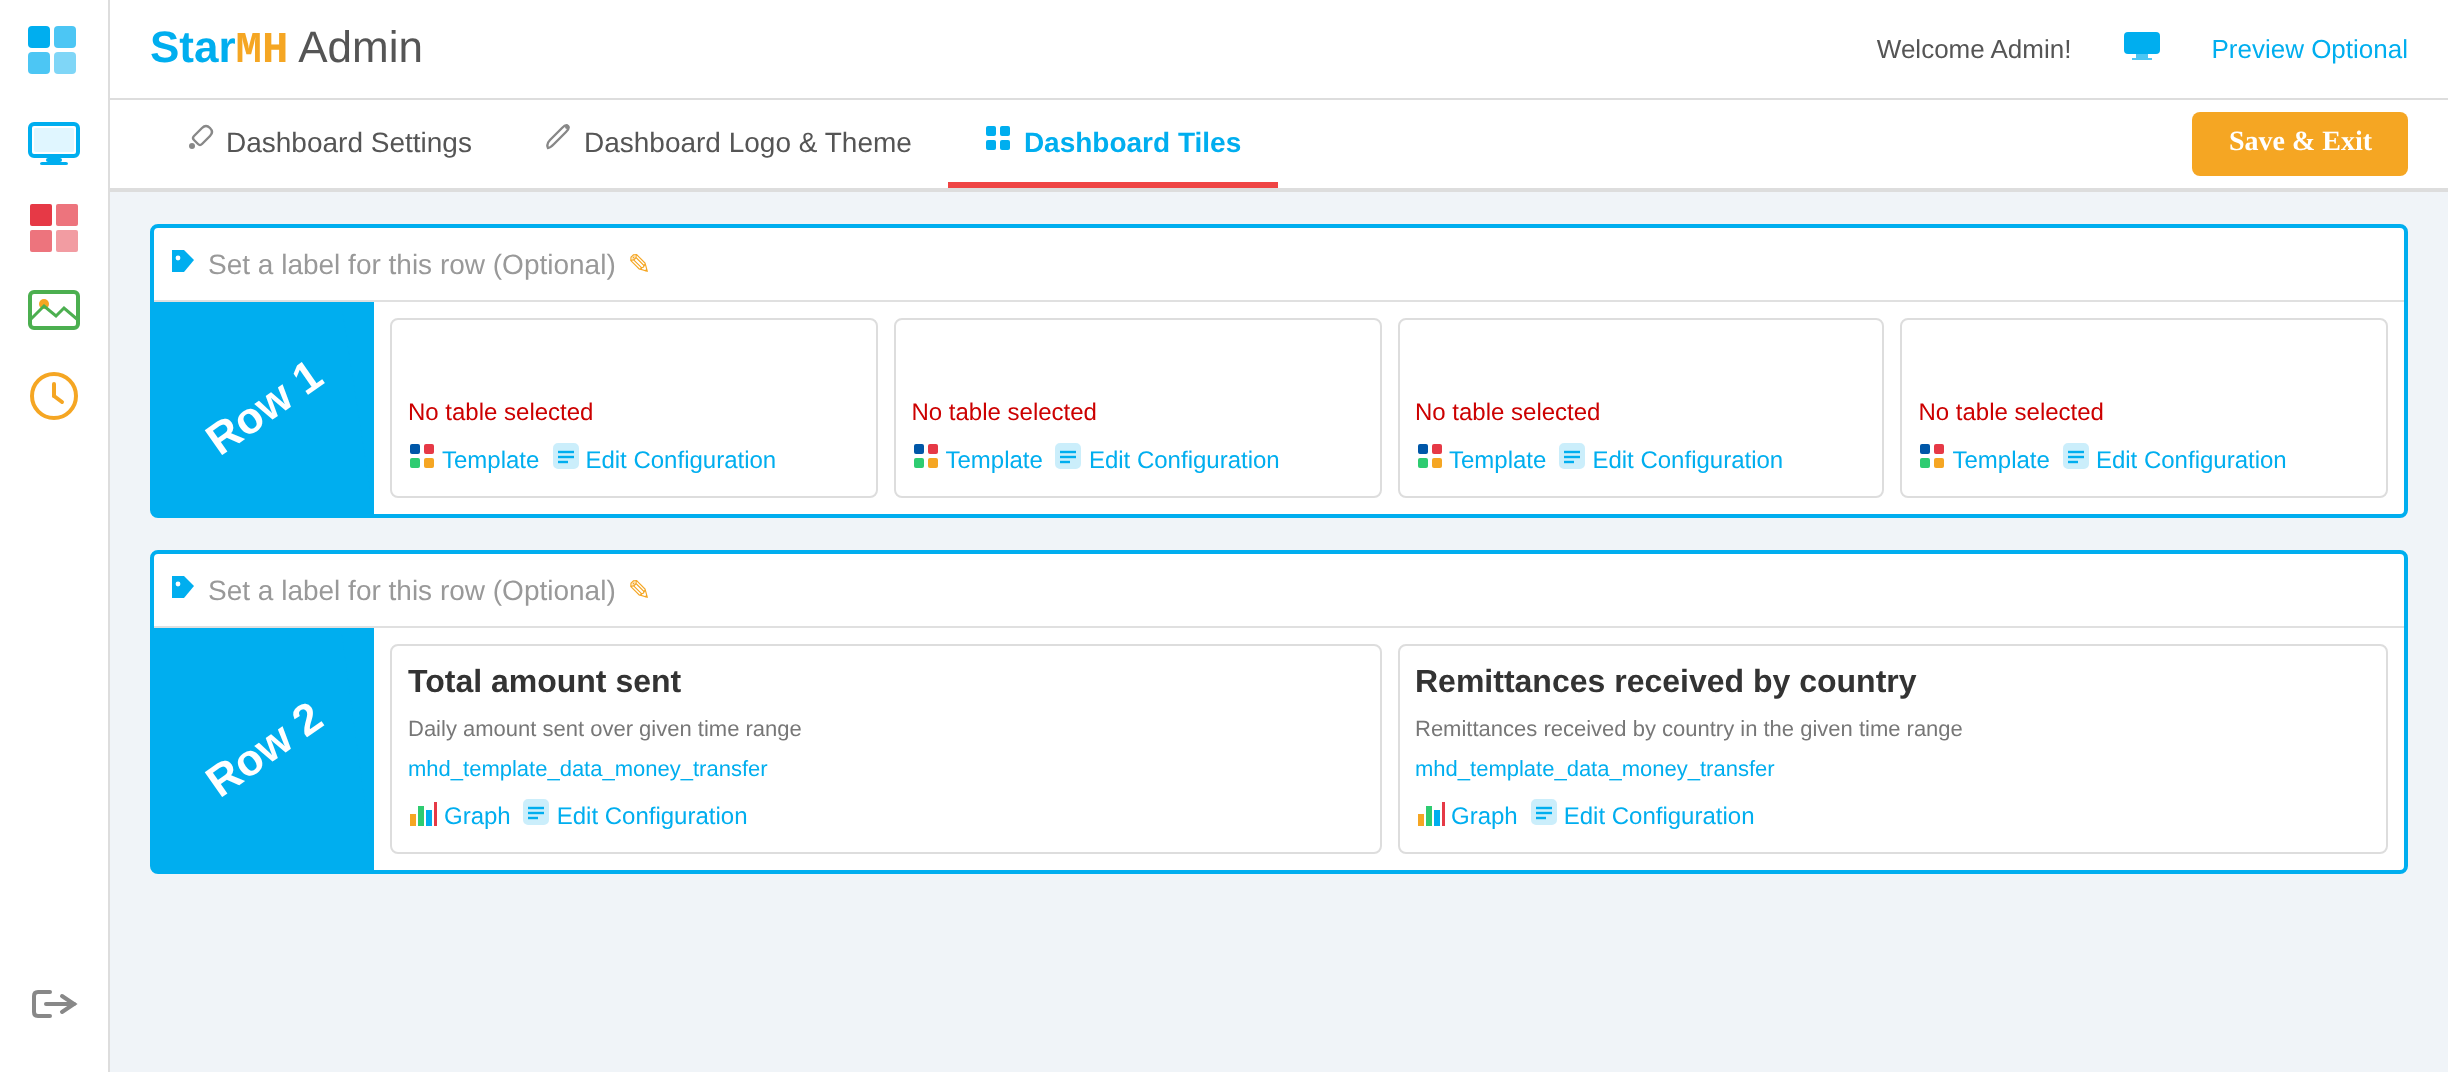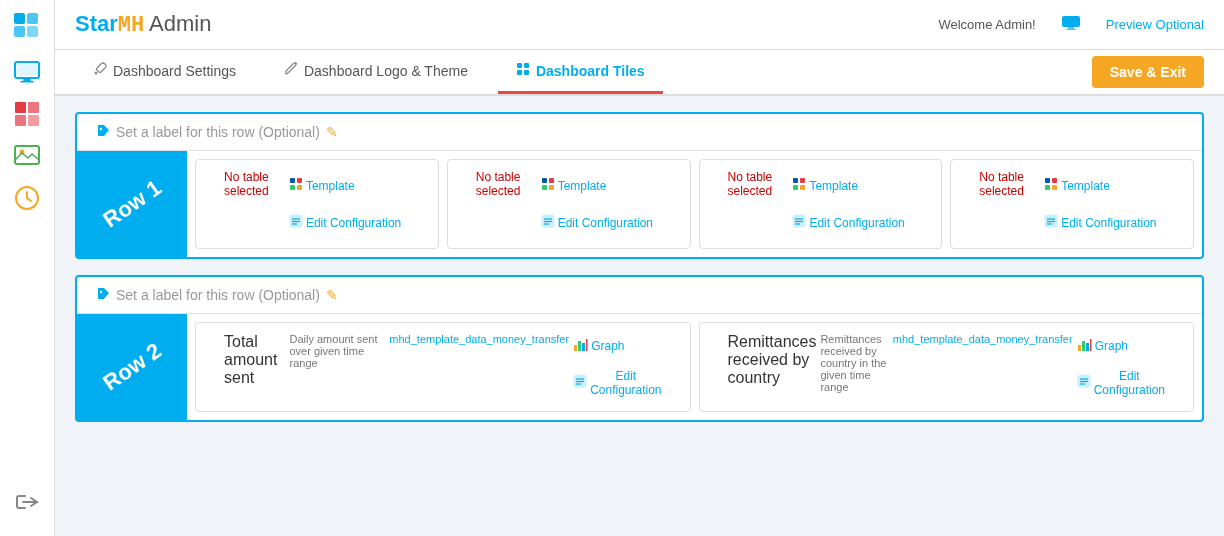--- a/index.html
+++ b/index.html
@@ -73,21 +73,21 @@
       padding: 0 20px;
       display: flex;
       align-items: center;
       height: 46px;
       flex-shrink: 0;
       justify-content: space-between;
     }
     #tabbar-tabs {
       display: flex;
       align-items: center;
-      gap: 12px;
+      gap: 0;
       height: 100%;
     }
     .tab {
       padding: 0 18px;
       height: 100%;
       display: flex;
       align-items: center;
       gap: 6px;
       font-size: 14px;
       color: #555;
@@ -102,39 +102,40 @@
     }
     #save-exit-btn {
       background: #f5a623;
       color: #fff;
       border: none;
       padding: 8px 18px;
       font-size: 14px;
       font-weight: bold;
       border-radius: 4px;
       cursor: pointer;
+      font-family: Liberation Serif, serif;
     }
 
     
     #content {
       flex: 1;
       overflow-y: auto;
       padding: 16px 20px;
       background: #f0f4f8;
     }
 
     
     .row-section {
       border: 2px solid #00aeef;
       border-radius: 4px;
       background: #fff;
       margin-bottom: 16px;
     }
     .row-label-bar {
-      padding: 10px 20px;
+      padding: 10px 8px;
       display: flex;
       align-items: center;
       gap: 6px;
       font-size: 14px;
       color: #555;
       border-bottom: 1px solid #e0e0e0;
     }
     .row-label-bar .pencil-icon { color: #f5a623; cursor: pointer; }
 
     .row-body {
@@ -177,24 +178,24 @@
       display: flex;
       padding: 8px;
       gap: 8px;
     }
 
     
     .tile {
       flex: 1;
       border: 1px solid #ddd;
       border-radius: 4px;
-      padding: 10px 28px;
+      padding: 10px 8px;
       min-height: 90px;
       display: flex;
-      flex-direction: row;
+      flex-direction: column;
       justify-content: flex-end;
       gap: 4px;
     }
     .tile-no-table {
       font-size: 12px;
       color: #cc0000;
       margin-bottom: 4px;
     }
     .tile-actions {
       display: flex;
@@ -212,21 +213,21 @@
       background: none;
       border: none;
     }
 
     
     .tile-wide {
       flex: 2;
     }
     .tile-title {
       font-size: 16px;
-      font-weight: normal;
+      font-weight: bold;
       color: #333;
       margin-bottom: 4px;
     }
     .tile-desc {
       font-size: 11px;
       color: #777;
       margin-bottom: 4px;
     }
     .tile-link {
       font-size: 11px;

